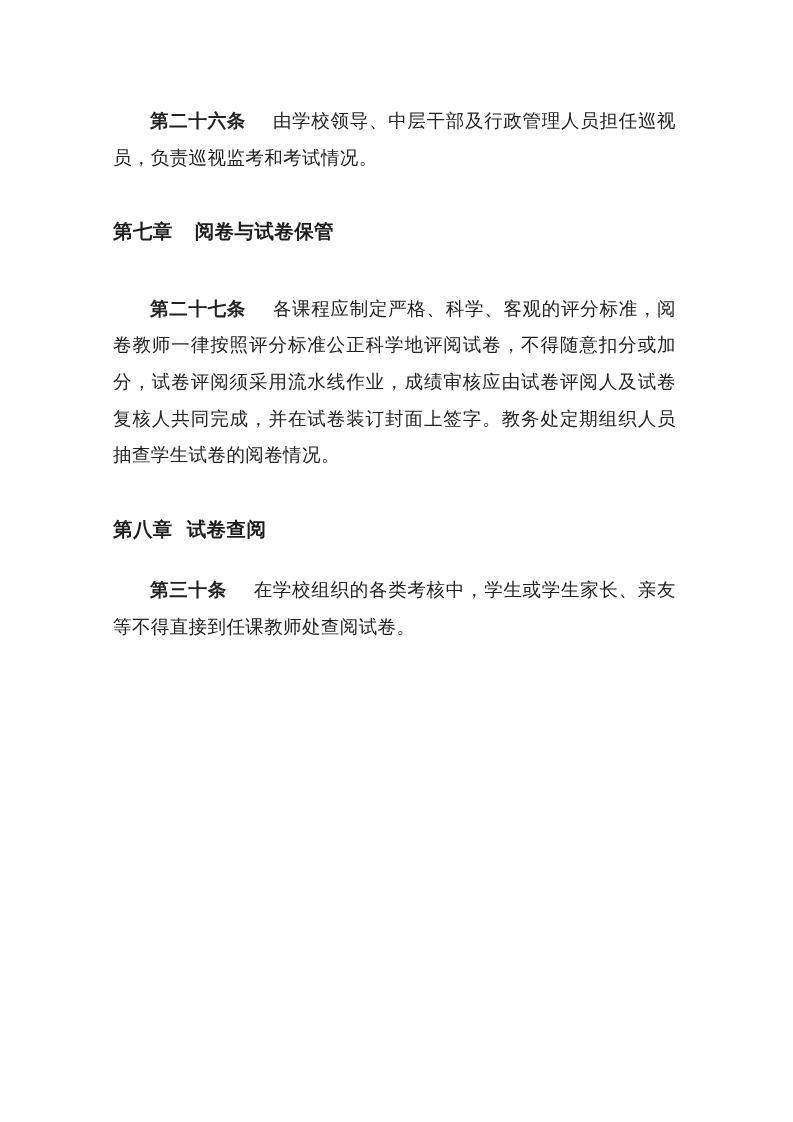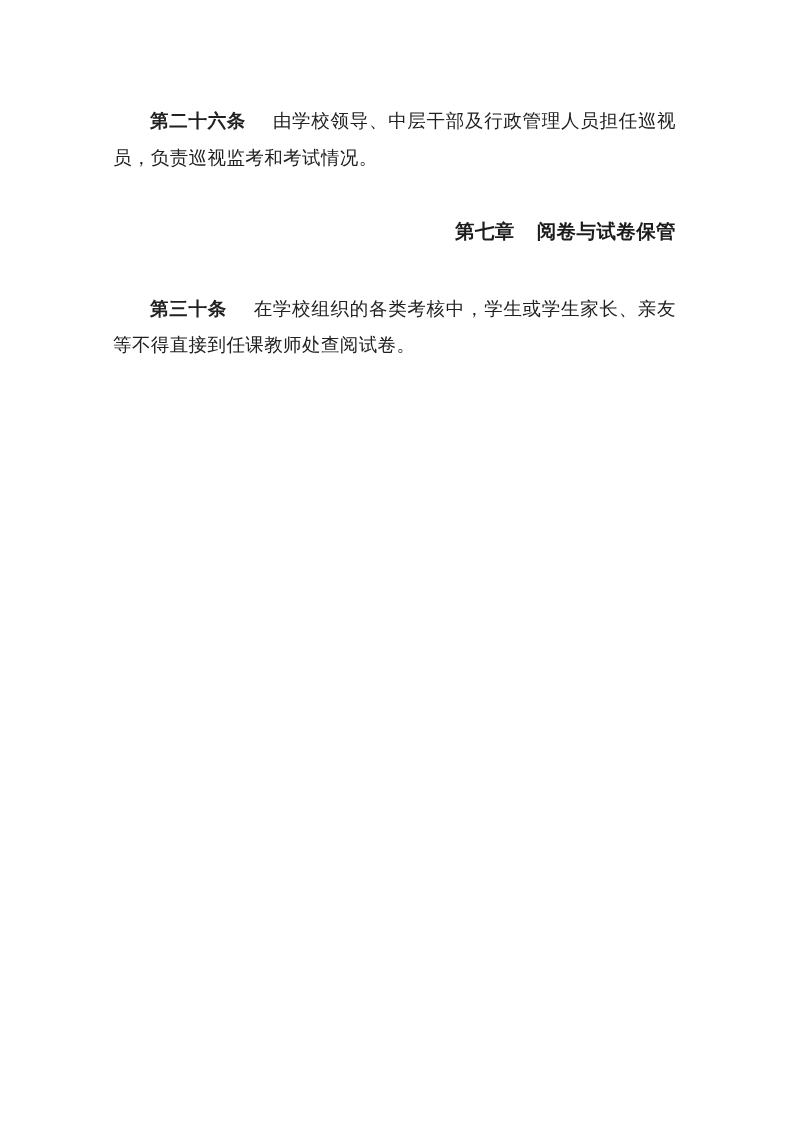--- a/index.html
+++ b/index.html
@@ -27,41 +27,43 @@
     text-align: justify;
     text-indent: 2em;
     color: #212121;
   }
   p.article .term {
     font-weight: bold;
     margin-right: 1.45em;
   }
   h2.chapter {
     margin: 38px 0 40px 0;
-    text-align: right;
+    text-align: left;
     font-size: 19.5px;
     font-weight: bold;
     line-height: 36.6px;
     letter-spacing: 0.4px;
     color: #1c1c1c;
   }
   h2.chapter .chapter-number { margin-right: 14px; }
   h2.chapter.gap-wide .chapter-number { margin-right: 22px; }
   h2.chapter.chapter-8 { margin-bottom: 24px; }
   p.article.last { margin-top: 6px; }
 </style>
 </head>
 <body>
 
 <div class="page">
 
   <p class="article"><b class="term">第二十六条</b><span>由学校领导、中层干部及行政管理人员担任巡视员，负责巡视监考和考试情况。</span></p>
 
   <h2 class="chapter gap-wide"><span class="chapter-number">第七章</span><span class="chapter-title">阅卷与试卷保管</span></h2>
 
+  <p class="article"><b class="term">第二十七条</b><span>各课程应制定严格、科学、客观的评分标准，阅卷教师一律按照评分标准公正科学地评阅试卷，不得随意扣分或加分，试卷评阅须采用流水线作业，成绩审核应由试卷评阅人及试卷复核人共同完成，并在试卷装订封面上签字。教务处定期组织人员抽查学生试卷的阅卷情况。</span></p>
 
 
 
+  <h2 class="chapter chapter-8"><span class="chapter-number">第八章</span><span class="chapter-title">试卷查阅</span></h2>
 
   <p class="article"><b class="term">第三十条</b><span>在学校组织的各类考核中，学生或学生家长、亲友等不得直接到任课教师处查阅试卷。</span></p>
 
 
 </div>
 
 </body></html>

